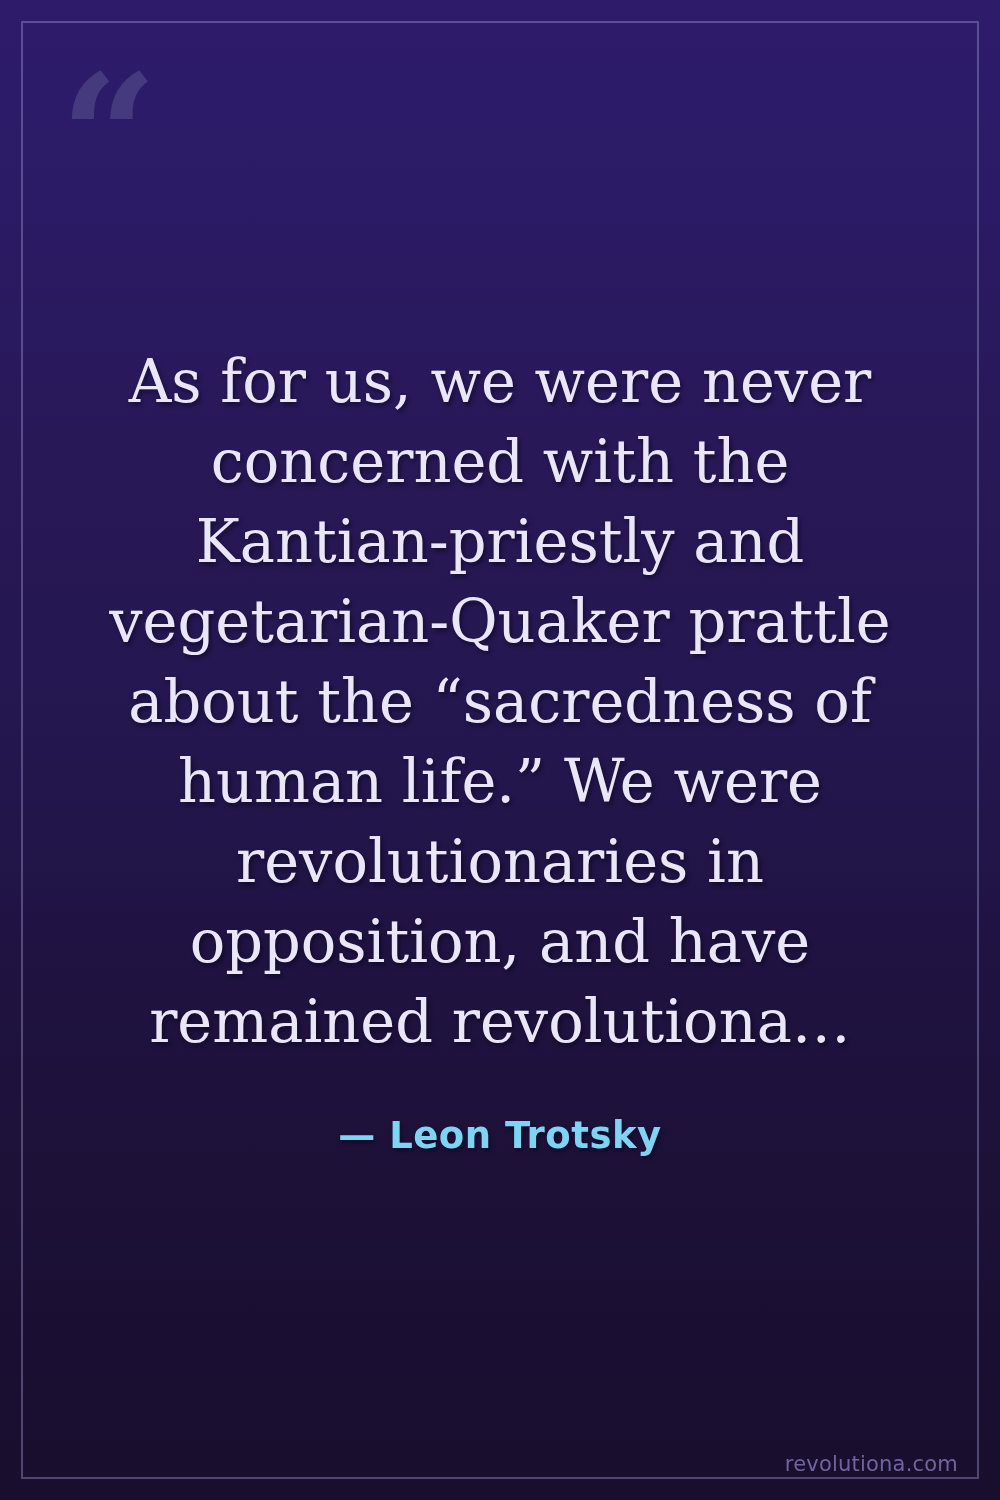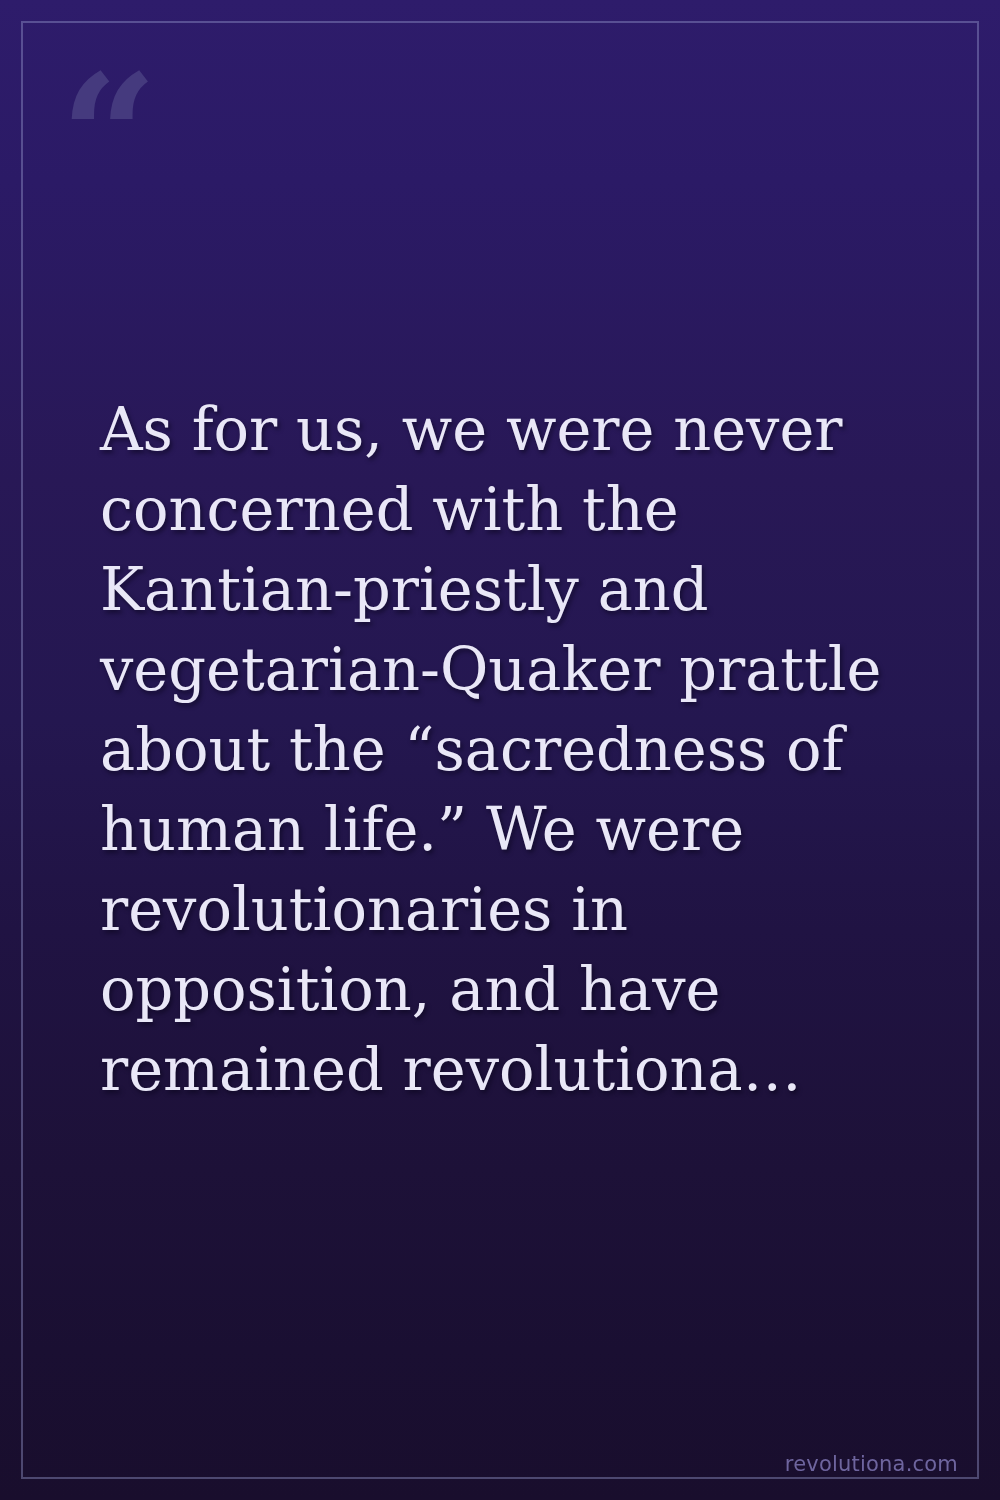--- a/index.html
+++ b/index.html
@@ -64,21 +64,21 @@
     align-items: center;
     justify-content: center;
     padding: 0 70px;
     box-sizing: border-box;
   }
 
   #quote-text {
     margin: 0;
     width: 100%;
     max-width: 800px;
-    text-align: left;
+    text-align: center;
     font-family: "DejaVu Serif", serif;
     font-size: 59px;
     line-height: 80px;
     font-weight: 400;
     color: #e9e7f7;
     text-shadow: 2px 3px 4px rgba(8, 4, 24, 0.55);
     letter-spacing: 0px;
   }
 
   #quote-author {
@@ -112,17 +112,18 @@
 
 <div id="quote-card">
 
   <div id="card-frame"></div>
 
   <div id="open-quote">“</div>
 
   <div id="quote-block">
     <p id="quote-text">As for us, we were never concerned with the Kantian-priestly and vegetarian-Quaker prattle about the “sacredness of human life.” We were revolutionaries in opposition, and have remained revolutiona…</p>
 
+    <p id="quote-author">— Leon Trotsky</p>
   </div>
 
   <div id="watermark">revolutiona.com</div>
 
 </div>
 
 </body></html>

